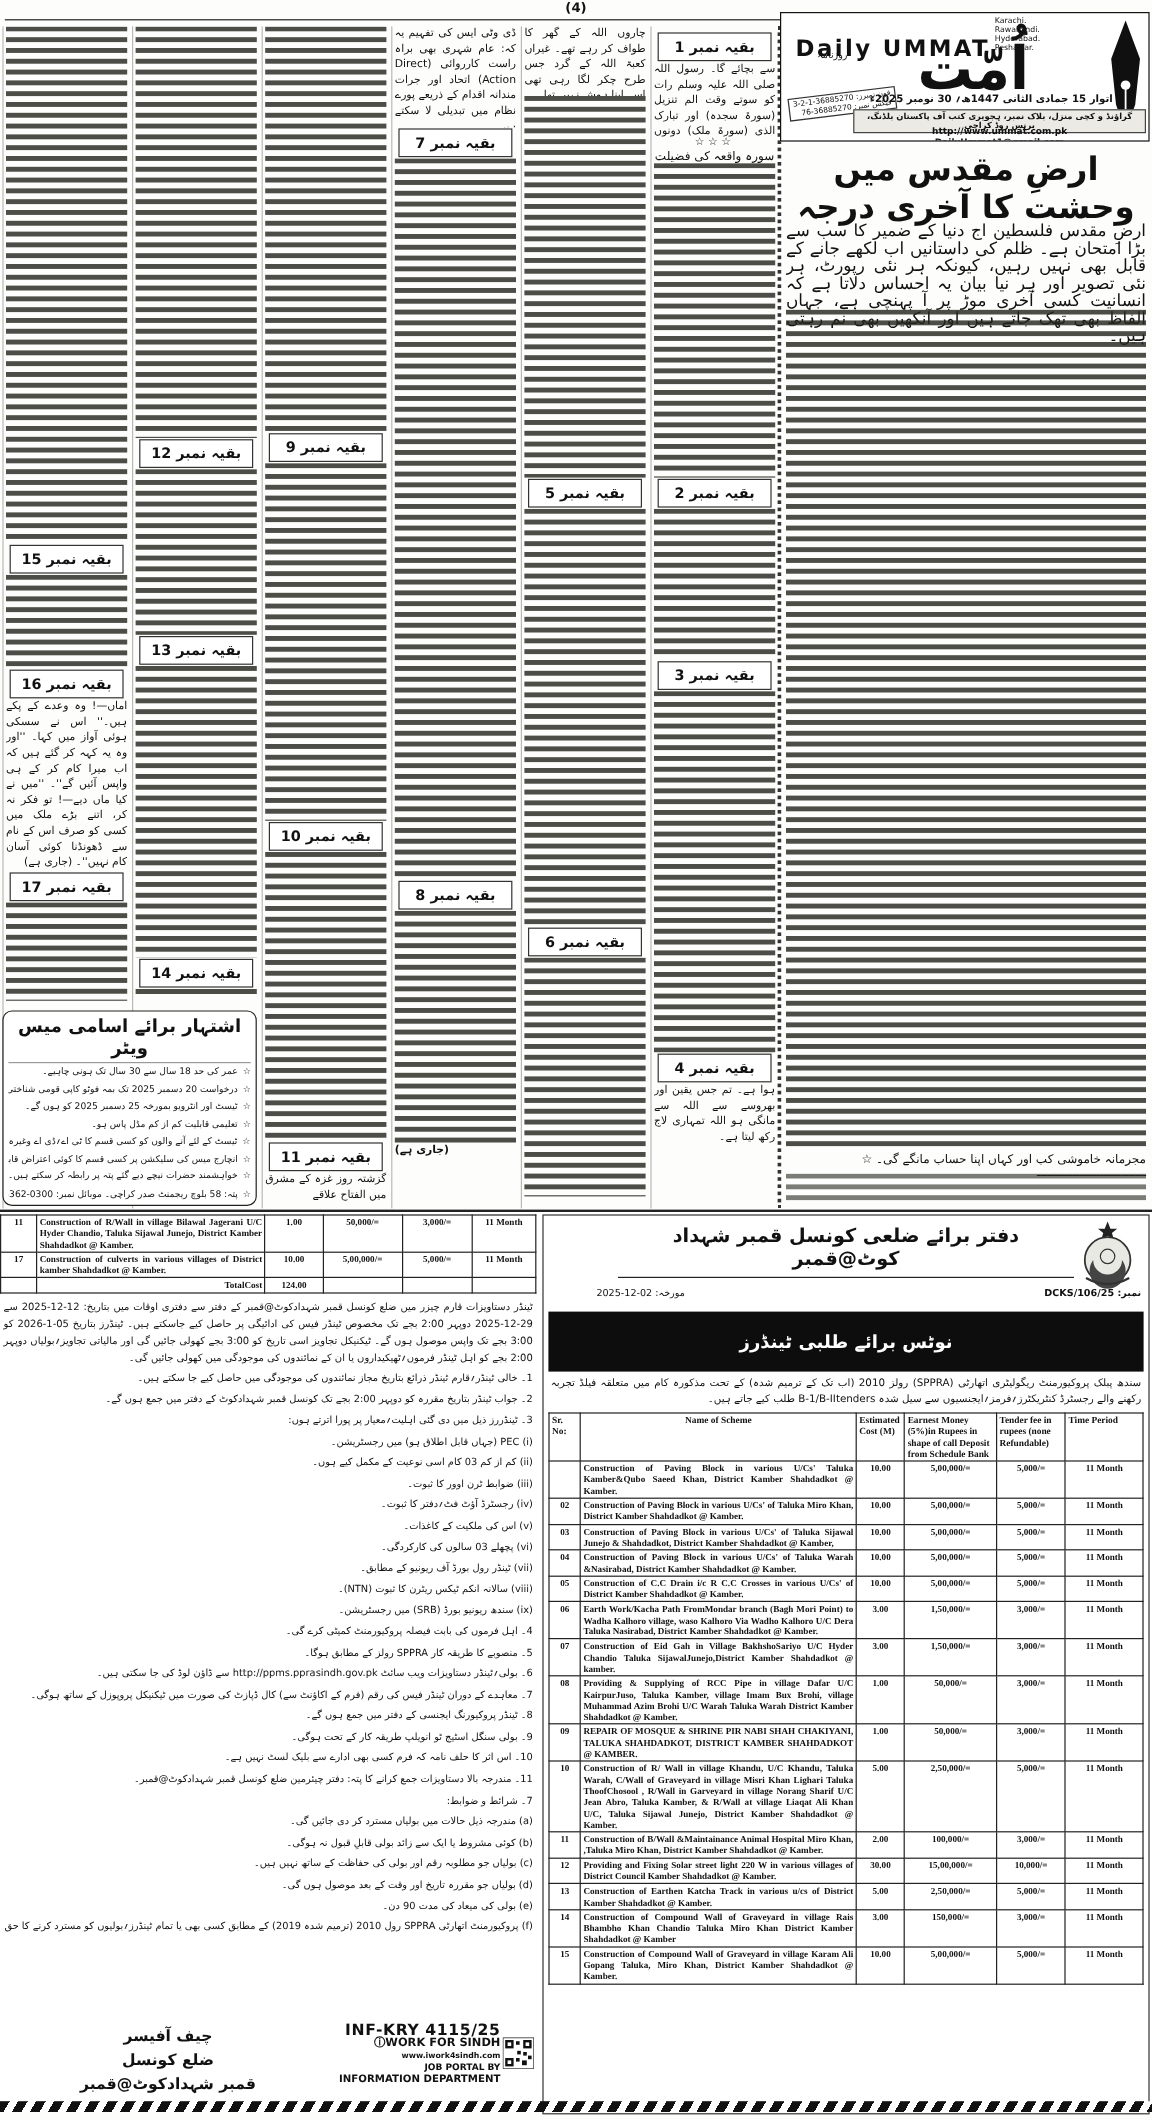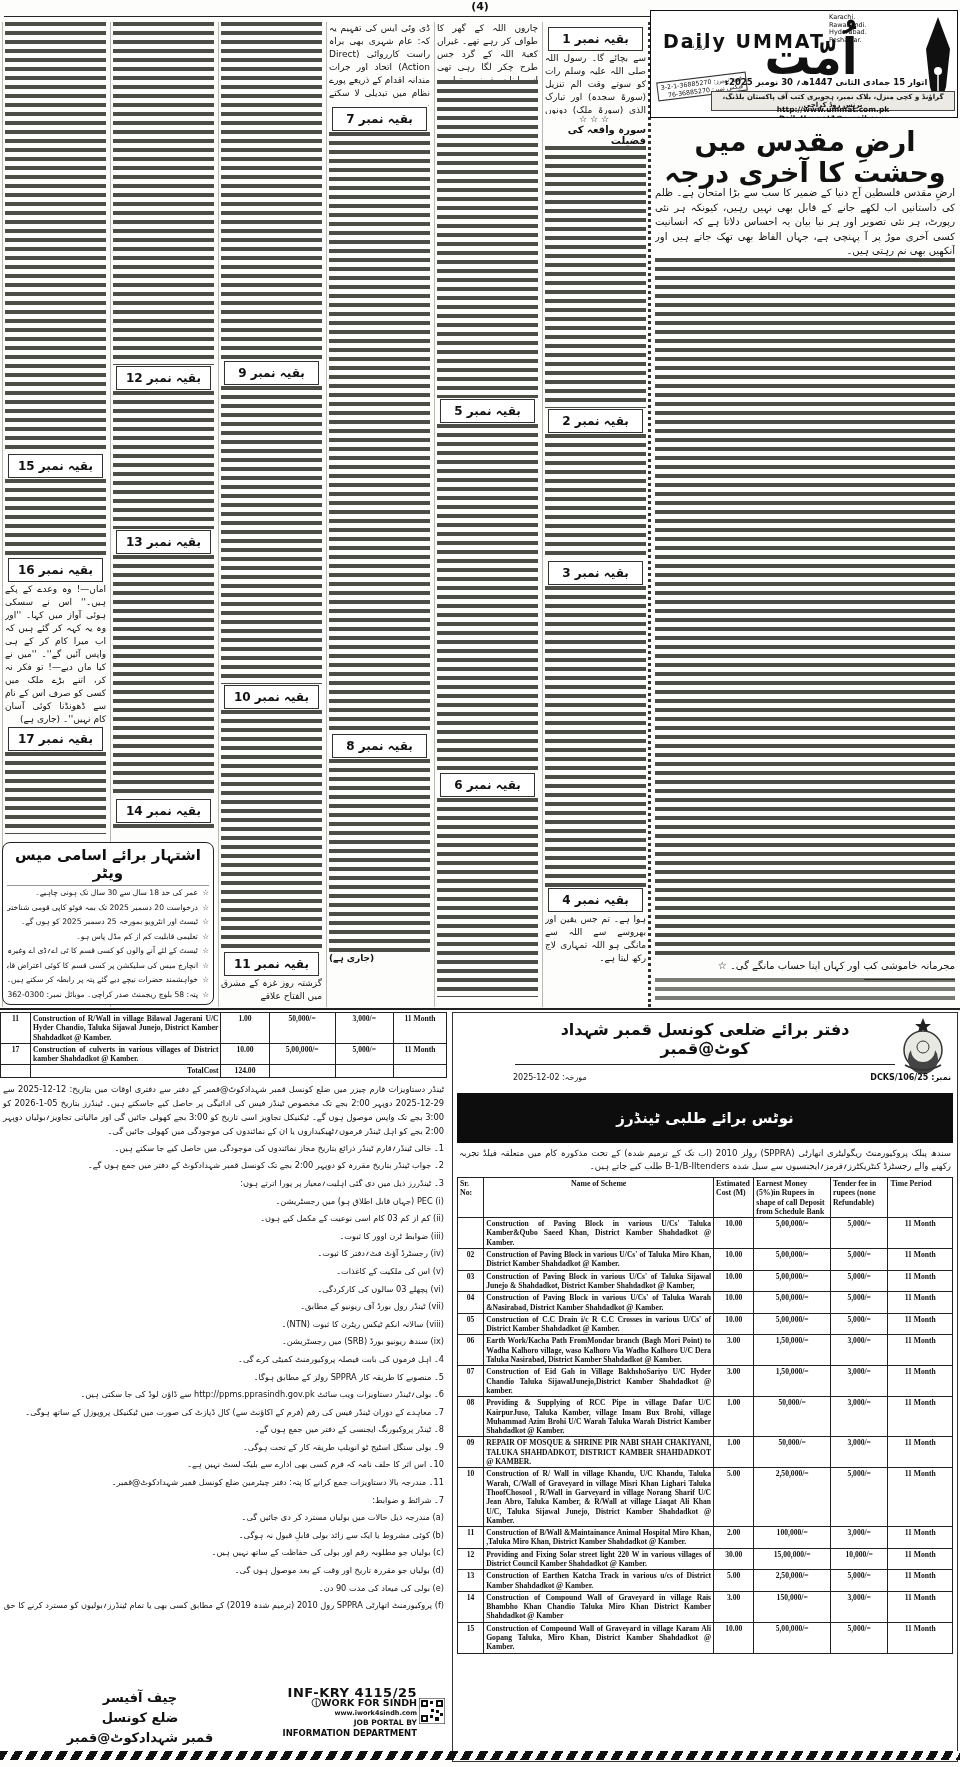--- a/index.html
+++ b/index.html
@@ -12,21 +12,21 @@
   
   .col{position:absolute;top:22px;height:985px;overflow:hidden;border-left:1px solid #b9b9b4;padding:0 2px;}
   .col:first-of-type{border-left:none;}
   .sim{width:100%;opacity:.82;
        background-image:repeating-linear-gradient(180deg,#26261f 0 4px,transparent 4px 9px);
        background-size:100% 9px;}
   .sim.lt{opacity:.6;}
   .contbox{border:1.2px solid #333;background:#fff;text-align:center;font-weight:bold;
            font-size:12px;line-height:22px;height:24px;margin:1px 3px;direction:rtl;overflow:hidden;}
   .urtxt{direction:rtl;text-align:justify;font-size:9px;line-height:13px;overflow:hidden;}
-  .urhead{direction:rtl;text-align:right;font-weight:bold;}
+  .urhead{direction:rtl;text-align:center;font-weight:normal;}
   .stars{text-align:center;font-size:9px;letter-spacing:3px;}
   .jaari{direction:rtl;text-align:left;font-size:9px;font-weight:bold;}
   
   #masthead{position:absolute;left:650px;top:10px;width:308px;height:108px;border:1.5px solid #111;background:#fff;overflow:hidden;}
   .mh-brand{position:absolute;left:12px;top:19px;font-size:19px;font-weight:bold;letter-spacing:2px;}
   .mh-cities{position:absolute;left:178px;top:3px;font-size:6.5px;line-height:7.5px;}
   .mh-urdu-sm{position:absolute;left:30px;top:30px;font-size:8px;direction:rtl;}
   .mh-cal{position:absolute;left:60px;top:22px;width:200px;text-align:center;font-size:46px;font-weight:900;
           direction:rtl;line-height:48px;transform:scaleY(1.08);}
   .mh-pen{position:absolute;right:2px;top:4px;}
@@ -70,21 +70,21 @@
   .inf .l3{font-size:6.5px;font-weight:bold;}
   .inf .l4{font-size:7.5px;font-weight:bold;}
   .inf .l5{font-size:8.5px;font-weight:900;}
   .qr{position:absolute;right:2px;top:10px;}
   
   #rpanel{position:absolute;left:452px;top:2px;width:506px;height:750px;border:1.5px solid #333;padding:3px 4px;}
   .rp-title{direction:rtl;text-align:center;font-size:16px;font-weight:bold;width:380px;margin:4px auto 0;
             border-bottom:1.5px solid #222;padding-bottom:6px;}
   .rp-emblem{position:absolute;right:8px;top:4px;}
   .rp-meta{position:relative;height:18px;margin-top:8px;font-size:8px;}
-  .rp-date{position:absolute;left:56px;direction:rtl;}
+  .rp-date{position:absolute;left:40px;direction:rtl;}
   .rp-ref{position:absolute;right:2px;direction:rtl;font-weight:bold;}
   .banner{background:#0d0d0d;color:#fff;text-align:center;direction:rtl;font-size:15px;font-weight:900;
           padding:16px 0;margin-top:2px;}
   .rp-intro{direction:rtl;text-align:justify;font-size:8.6px;line-height:13px;padding:4px 2px;}
   table.tbl th{font-size:7.8px;text-align:left;font-weight:bold;}
   .c-sr{width:26px;} .c-name{width:228px;} .c-cost{width:40px;} .c-earnest{width:76px;} .c-fee{width:57px;} .c-period{width:64px;}
   .l-sr{width:30px;} .l-name{width:190px;} .l-cost{width:48px;} .l-earnest{width:66px;} .l-fee{width:58px;} .l-period{width:53px;}
   td.ctr{text-align:center;}
   
   #hatch{position:absolute;left:0;bottom:0;width:100%;height:9px;
@@ -156,21 +156,21 @@
     <div class="contbox">بقیہ نمبر 2</div>
     <div class="sim" style="height:126px"></div>
     <div class="contbox">بقیہ نمبر 3</div>
     <div class="sim" style="height:301px"></div>
     <div class="contbox">بقیہ نمبر 4</div>
     <div class="urtxt" style="height:80px">ہوا ہے۔ تم جس یقین اور بھروسے سے اللہ سے مانگی ہو اللہ تمہاری لاج رکھ لیتا ہے۔</div>
   </div>
 
   <div id="widecol">
     <div class="headline">ارضِ مقدس میں وحشت کا آخری درجہ</div>
-    <div class="lead urtxt" style="font-size:10px;line-height:14.5px;">ارضِ مقدس فلسطین آج دنیا کے ضمیر کا سب سے بڑا امتحان ہے۔ ظلم کی داستانیں اب لکھے جانے کے قابل بھی نہیں رہیں، کیونکہ ہر نئی رپورٹ، ہر نئی تصویر اور ہر نیا بیان یہ احساس دلاتا ہے کہ انسانیت کسی آخری موڑ پر آ پہنچی ہے، جہاں الفاظ بھی تھک جاتے ہیں اور آنکھیں بھی نم رہتی ہیں۔</div>
+    <div class="lead urtxt" style="font-size:14px;line-height:14.5px;">ارضِ مقدس فلسطین آج دنیا کے ضمیر کا سب سے بڑا امتحان ہے۔ ظلم کی داستانیں اب لکھے جانے کے قابل بھی نہیں رہیں، کیونکہ ہر نئی رپورٹ، ہر نئی تصویر اور ہر نیا بیان یہ احساس دلاتا ہے کہ انسانیت کسی آخری موڑ پر آ پہنچی ہے، جہاں الفاظ بھی تھک جاتے ہیں اور آنکھیں بھی نم رہتی ہیں۔</div>
     <div class="sim wsim1"></div>
     <div class="starline">مجرمانہ خاموشی کب اور کہاں اپنا حساب مانگے گی۔ ☆ ـــــــــــــــــــــــــــــــ</div>
     <div class="sim wsim2 lt"></div>
   </div>
 
   <div id="masthead">
     <div class="mh-brand">Daily UMMAT</div>
     <div class="mh-cities">
         <div>Karachi.</div>
         <div>Rawalpindi.</div>

